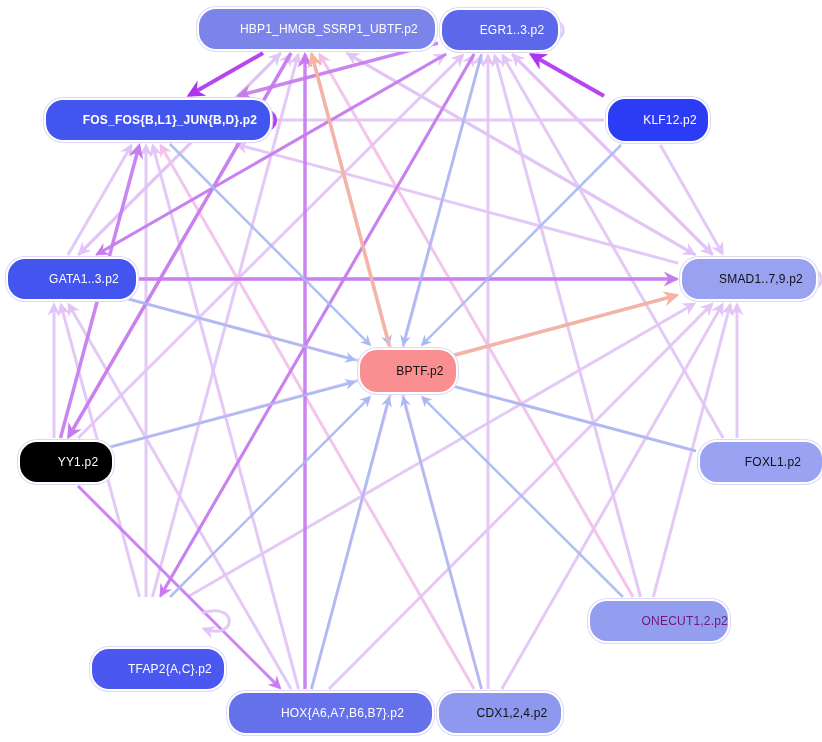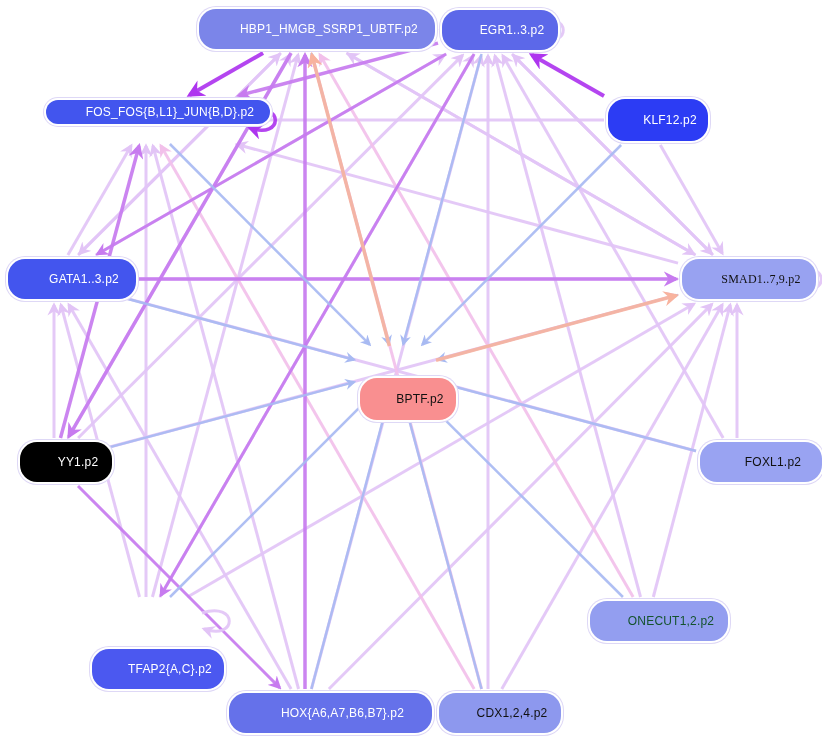--- a/index.html
+++ b/index.html
@@ -110,45 +110,45 @@
       <line x1="389.34795321637426" y1="346" x2="311.9002349110964" y2="54.932750984560116" stroke="#f8b39e" stroke-width="3.5" stroke-opacity="0.92" marker-end="url(#arr-salmon)"></line>
       <line x1="436" y1="360.208211143695" x2="676.0690421183737" y2="295.43885080677313" stroke="#f8b39e" stroke-width="3.5" stroke-opacity="0.92" marker-end="url(#arr-salmon)"></line>
     </svg>
   <div id="node-layer">
       <div class="node" style="left: 199px; top: 9px; width: 212px; height: 40px; background: rgb(123, 133, 233); color: rgb(255, 255, 255);">
         <span>HBP1_HMGB_SSRP1_UBTF.p2</span>
       </div>
       <div class="node" style="left: 442px; top: 10px; width: 92px; height: 40px; background: rgb(92, 104, 233); color: rgb(255, 255, 255);">
         <span>EGR1..3.p2</span>
       </div>
-      <div class="node" style="left: 46px; top: 100px; width: 200px; height: 24px; background: rgb(66, 85, 238); color: rgb(255, 255, 255);">
+      <div class="node" style="left: 46px; top: 100px; width: 200px; height: 40px; background: rgb(66, 85, 238); color: rgb(255, 255, 255); font-weight: bold;">
         <span>FOS_FOS{B,L1}_JUN{B,D}.p2</span>
       </div>
       <div class="node" style="left: 608px; top: 99px; width: 76px; height: 42px; background: rgb(44, 60, 244); color: rgb(255, 255, 255);">
         <span>KLF12.p2</span>
       </div>
       <div class="node" style="left: 8px; top: 259px; width: 104px; height: 40px; background: rgb(67, 85, 238); color: rgb(255, 255, 255);">
         <span>GATA1..3.p2</span>
       </div>
-      <div class="node" style="left: 682px; top: 259px; width: 110px; height: 40px; background: rgb(152, 162, 241); color: rgb(17, 17, 17); font-family: Liberation Serif, serif;">
+      <div class="node" style="left: 682px; top: 259px; width: 110px; height: 40px; background: rgb(152, 162, 241); color: rgb(17, 17, 17);">
         <span>SMAD1..7,9.p2</span>
       </div>
-      <div class="node" style="left: 360px; top: 350px; width: 72px; height: 42px; background: rgb(249, 143, 144); color: rgb(17, 17, 17); margin-top: 28px;">
+      <div class="node" style="left: 360px; top: 350px; width: 72px; height: 42px; background: rgb(249, 143, 144); color: rgb(17, 17, 17);">
         <span>BPTF.p2</span>
       </div>
       <div class="node" style="left: 20px; top: 442px; width: 68px; height: 40px; background: #000000; color: rgb(255, 255, 255);">
         <span>YY1.p2</span>
       </div>
       <div class="node" style="left: 700px; top: 442px; width: 98px; height: 40px; background: rgb(153, 163, 242); color: rgb(17, 17, 17);">
         <span>FOXL1.p2</span>
       </div>
       <div class="node" style="left: 92px; top: 601px; width: 108px; height: 40px; background: rgb(75, 88, 240); color: rgb(255, 255, 255); margin-top: 48px;">
         <span>TFAP2{A,C}.p2</span>
       </div>
-      <div class="node" style="left: 590px; top: 601px; width: 114px; height: 40px; background: rgb(147, 158, 240); color: #14532d;">
+      <div class="node" style="left: 590px; top: 601px; width: 114px; height: 40px; background: rgb(147, 158, 240); color: #701a75; justify-content: flex-end;">
         <span>ONECUT1,2.p2</span>
       </div>
       <div class="node" style="left: 229px; top: 693px; width: 179px; height: 40px; background: rgb(101, 113, 234); color: rgb(255, 255, 255);">
         <span>HOX{A6,A7,B6,B7}.p2</span>
       </div>
       <div class="node" style="left: 439px; top: 693px; width: 98px; height: 40px; background: rgb(141, 152, 238); color: rgb(17, 17, 17); align-items: center;">
         <span>CDX1,2,4.p2</span>
       </div>
     </div>
 </div>

